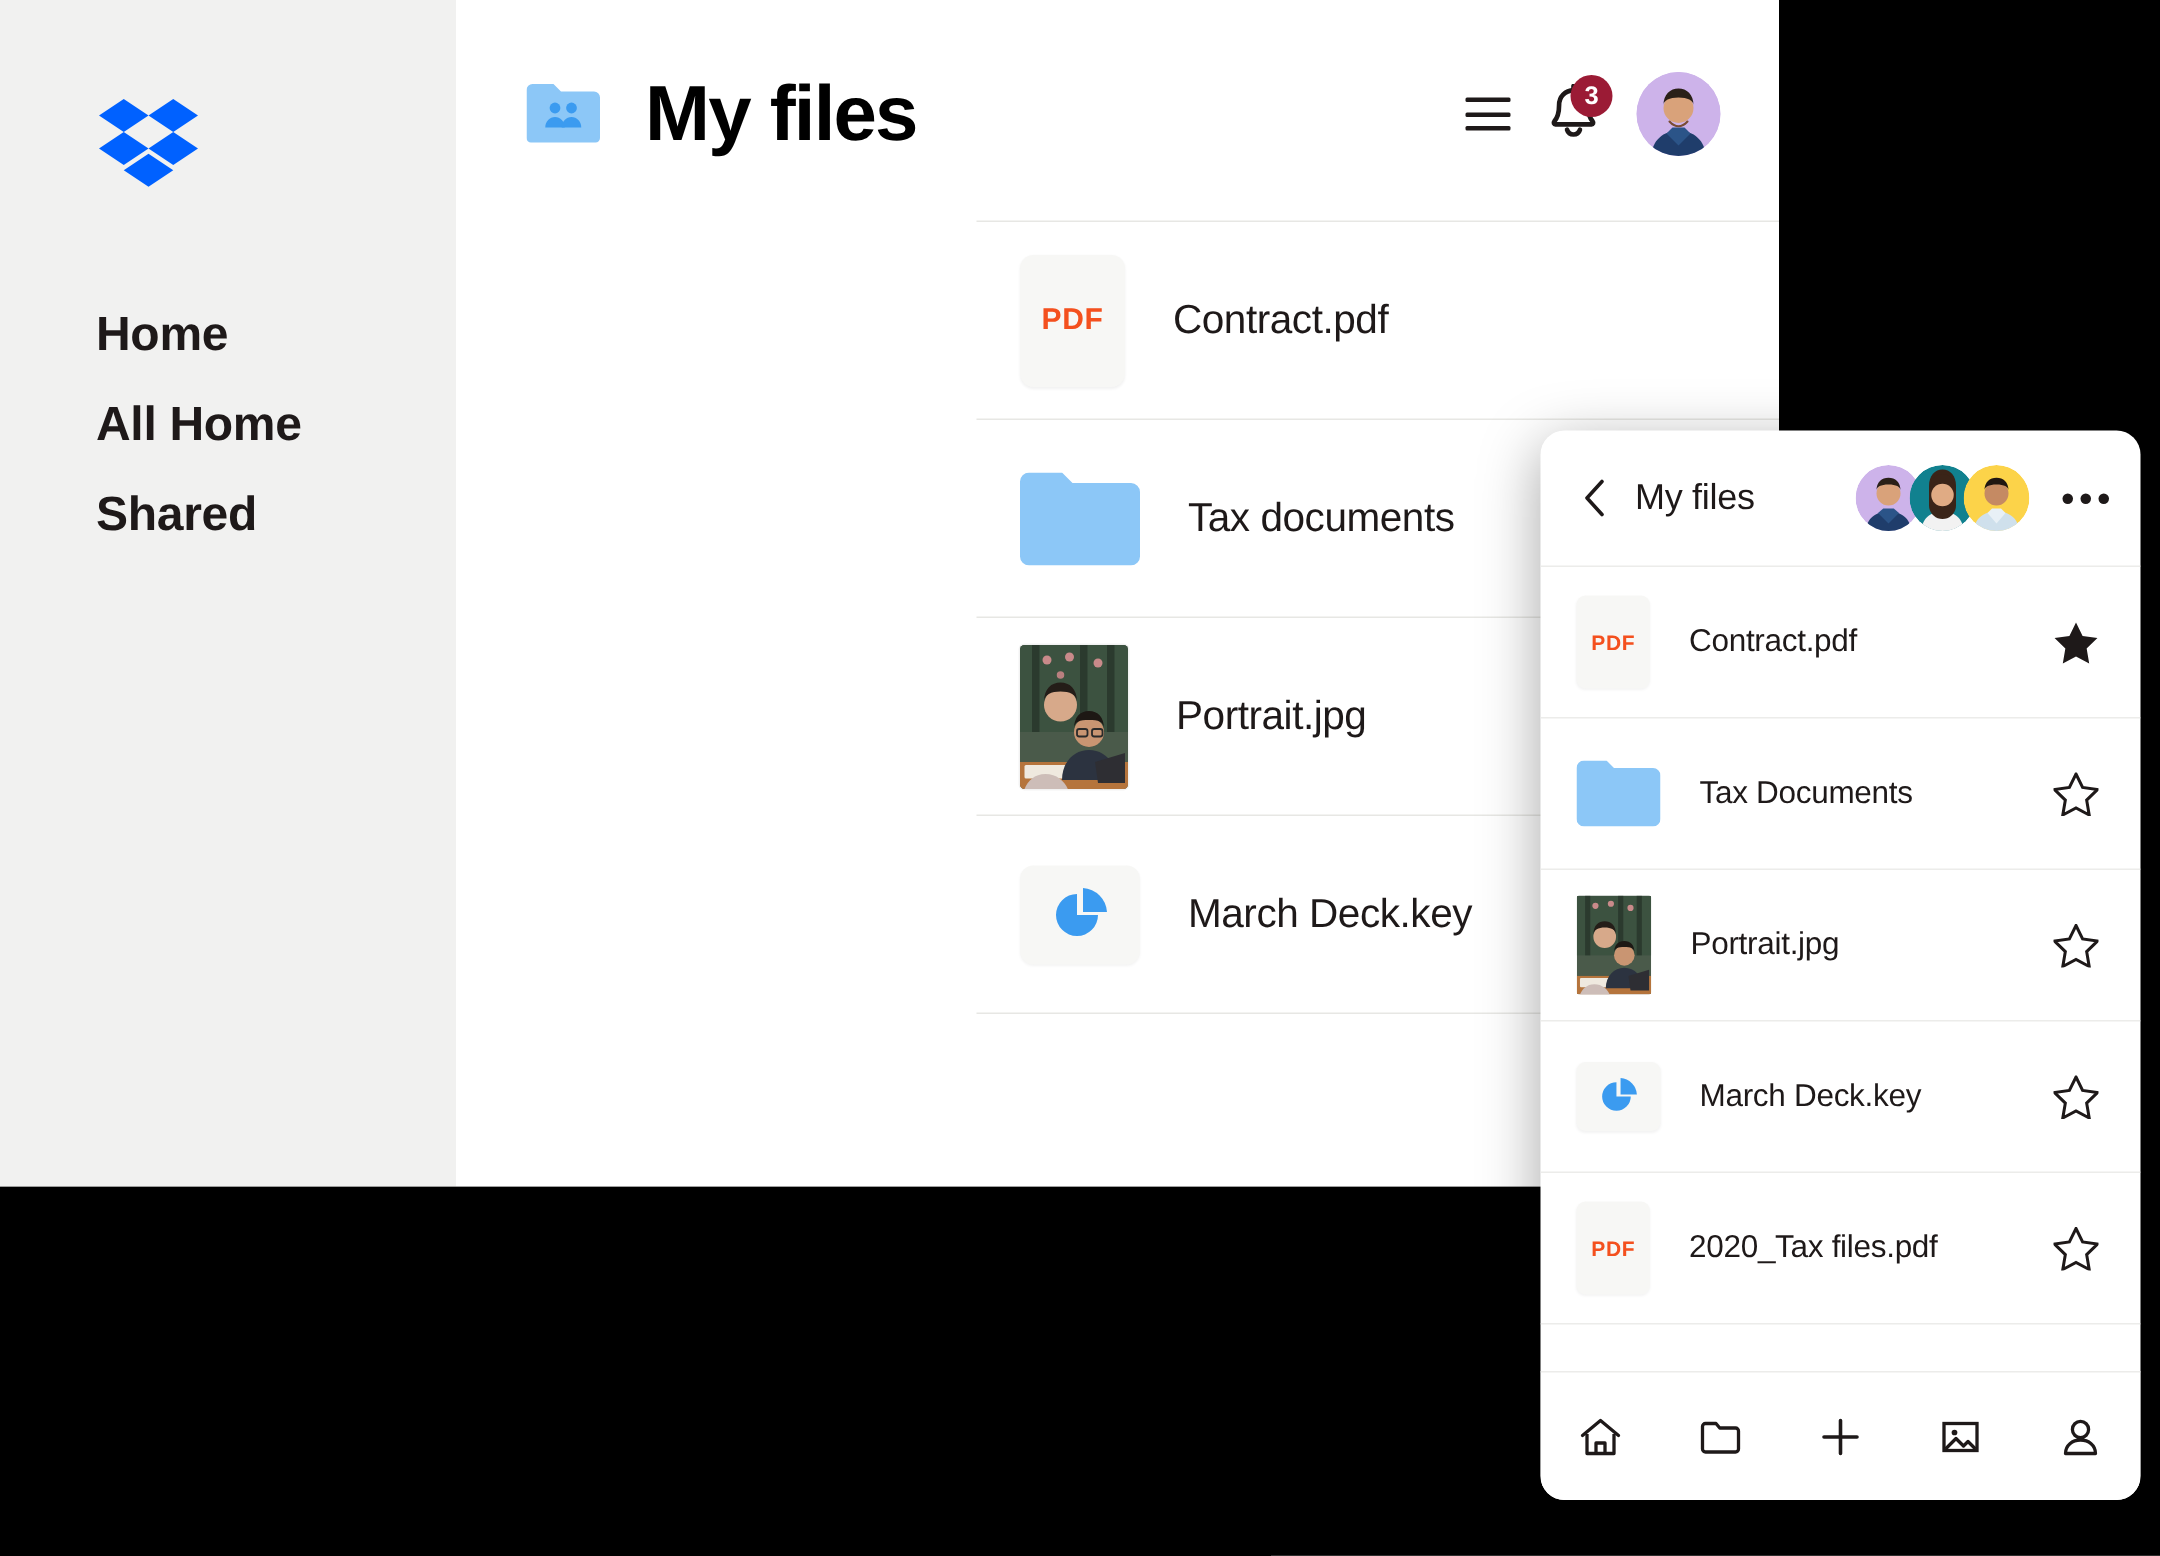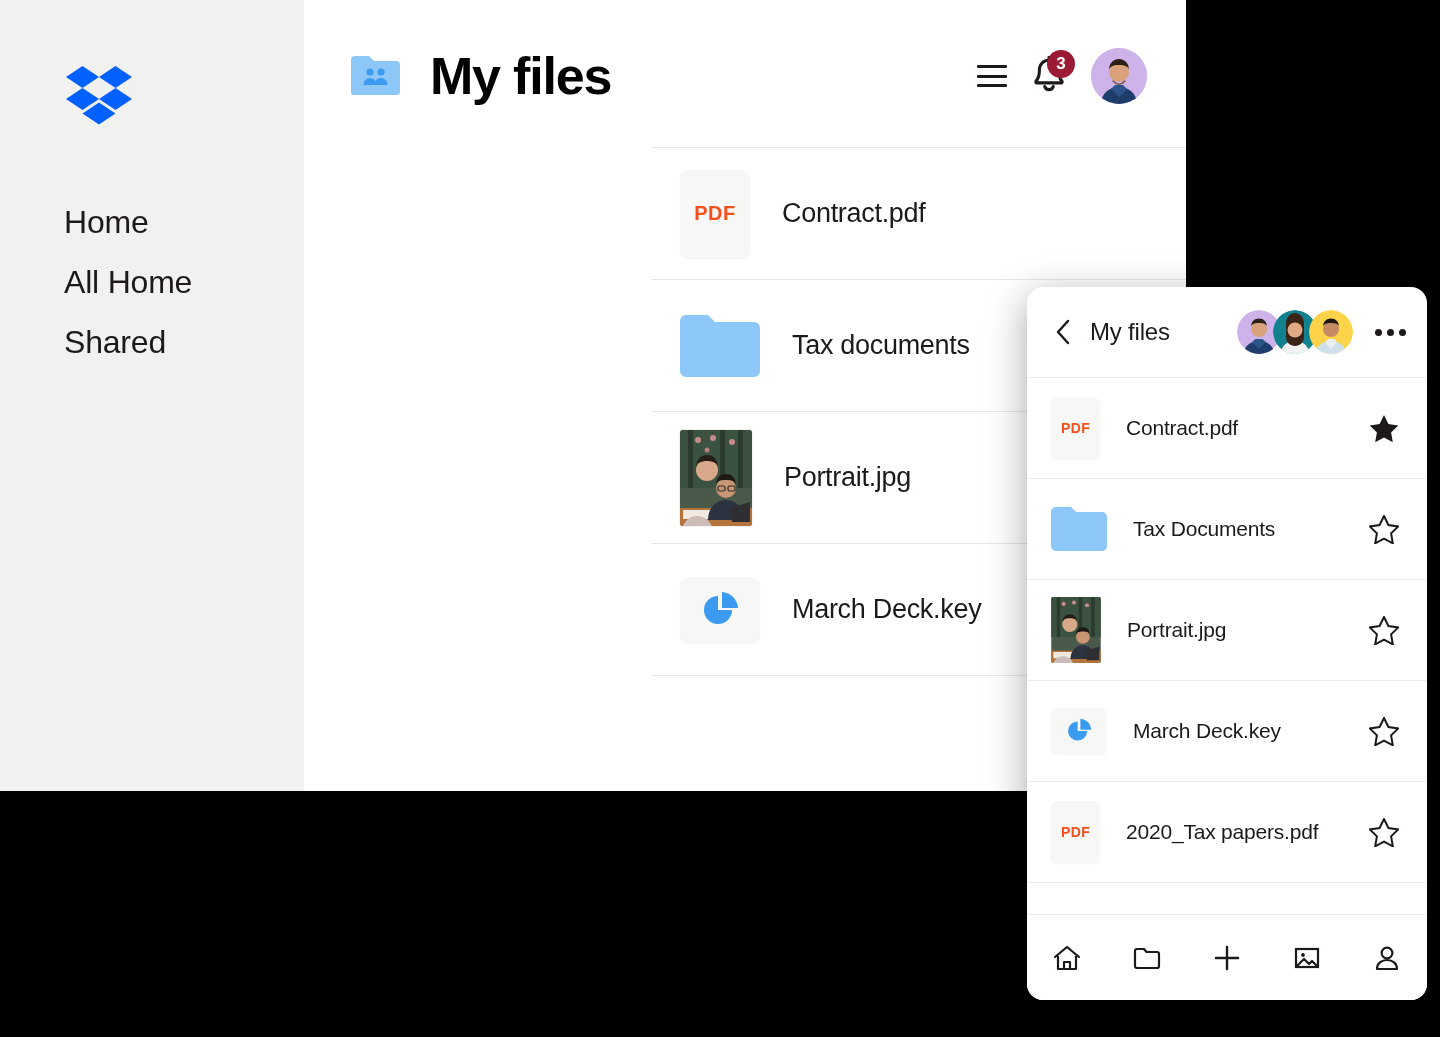--- a/index.html
+++ b/index.html
@@ -22,21 +22,21 @@
   .sidebar {
     width: 304px; height: 791px;
     background: #f1f1f0;
     flex: 0 0 304px;
     position: relative;
   }
   .dbx-logo { position: absolute; left: 66px; top: 66px; width: 66px; height: 62px; }
   .nav { position: absolute; left: 64px; top: 192px; }
   .nav-item {
     font-size: 32px; line-height: 60px; color: #1e1919;
-    letter-spacing: -0.2px; cursor: pointer; white-space: nowrap;
+    letter-spacing: -0.2px; cursor: pointer; white-space: nowrap; font-weight: bold;
   }
 
   .content { flex: 1 1 auto; position: relative; background: #fff; }
   .topbar {
     position: absolute; left: 47px; top: 34px; right: 39px; height: 84px;
     display: flex; align-items: center;
   }
   .folder-shared-icon { width: 49px; height: 40px; flex: 0 0 auto; }
   .page-title {
     font-size: 52px; font-weight: bold; color: #000; margin-left: 30px;
@@ -393,21 +393,21 @@
           <svg viewBox="0 0 30 29" width="30" height="29" aria-hidden="true">
             <path d="M15 1l4.4 9 9.9 1.4-7.2 7 1.7 9.9L15 23.6 6.2 28.3l1.7-9.9-7.2-7L10.6 10z" fill="none" stroke="#1e1919" stroke-width="2"></path>
           </svg>
         </div>
       </div>
 
       <div class="m-row">
         <div class="m-ico-doc">
           <span class="pdf-text">PDF</span>
         </div>
-        <div class="m-name">2020_Tax papers.pdf</div>
+        <div class="m-name">2020_Tax files.pdf</div>
         <div class="m-star">
           <svg viewBox="0 0 30 29" width="30" height="29" aria-hidden="true">
             <path d="M15 1l4.4 9 9.9 1.4-7.2 7 1.7 9.9L15 23.6 6.2 28.3l1.7-9.9-7.2-7L10.6 10z" fill="none" stroke="#1e1919" stroke-width="2"></path>
           </svg>
         </div>
       </div>
 
       <div class="m-bottom-sep"></div>
     </div>
 

